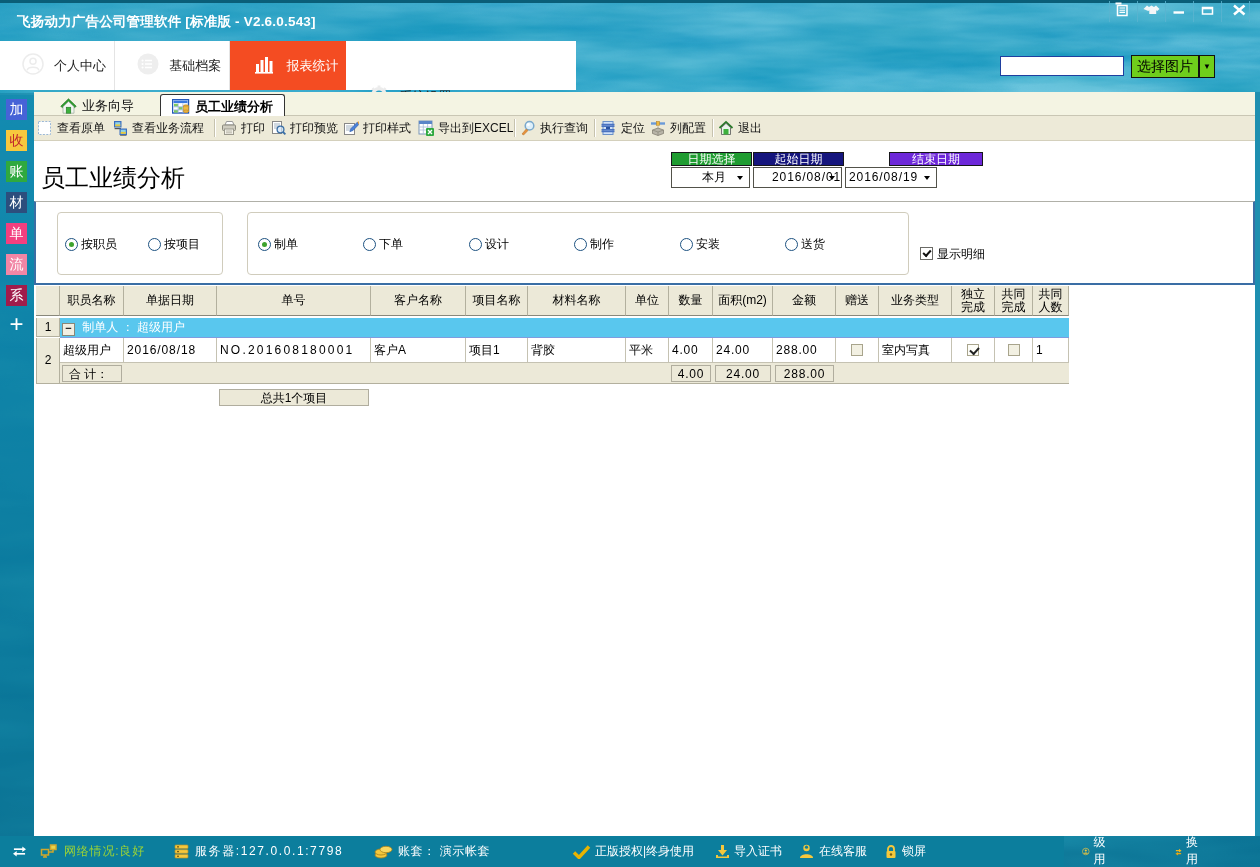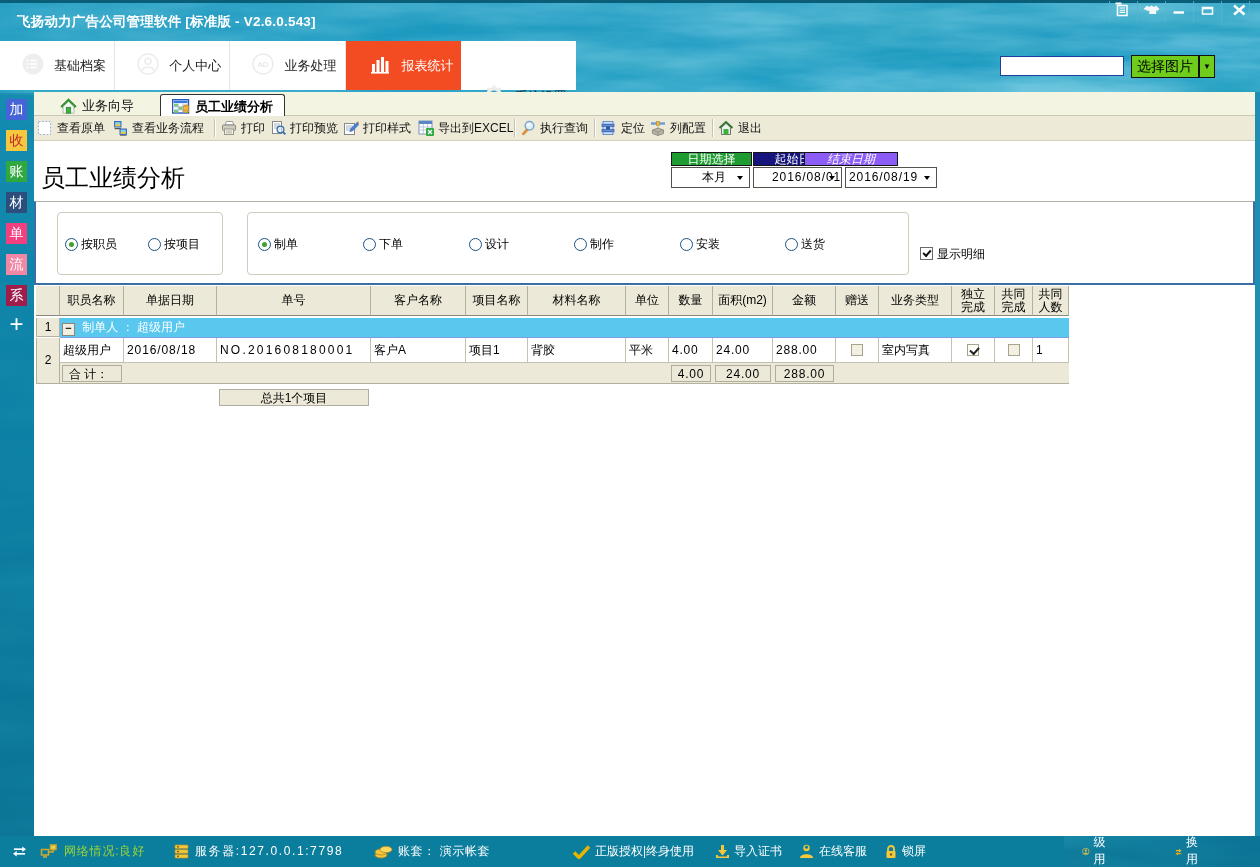--- a/index.html
+++ b/index.html
@@ -113,35 +113,31 @@
     <path d="M43.5 9 l3.5 -3.5 2 1.5 2.5 -1.5 2.5 1.5 2 -1.5 L59.5 9 l-2.3 2 -1 -0.8 v3.8 h-6.9 v-3.8 l-1 0.8 z" fill="#f4f6f8" stroke="none"></path>
     <path d="M73.5 12.5 h10.5" stroke-width="2.4"></path>
     <rect x="102.5" y="7.5" width="10" height="6.5" stroke-width="1.5"></rect>
     <path d="M103 8.3 h9" stroke-width="2"></path>
     <path d="M134 5.5 l10.5 9 M144.5 5.5 l-10.5 9" stroke-width="2.5"></path>
   </g>
 </svg>
 
 <div id="ribbon" class="abs">
   <div class="rtab"><span class="ric"><svg width="22" height="22" viewBox="0 0 22 22">
+          <circle cx="11" cy="11" r="10" fill="none" stroke="#ececec" stroke-width="1.5"></circle>
+          <circle cx="11" cy="8.3" r="3" fill="none" stroke="#ececec" stroke-width="1.5"></circle>
+          <path d="M5.2 17.2 c1-3.8 10.6-3.8 11.6 0" fill="none" stroke="#ececec" stroke-width="1.5"></path>
+        </svg></span>个人中心</div>
+  <div class="rtab"><span class="ric"><svg width="22" height="22" viewBox="0 0 22 22">
           <circle cx="11" cy="11" r="10.5" fill="#eeeeee"></circle>
           <g stroke="#fff" stroke-width="1.6">
             <path d="M8 7.5 h7 M8 11 h7 M8 14.5 h7"></path>
             <path d="M5.5 7.5 h0.1 M5.5 11 h0.1 M5.5 14.5 h0.1" stroke-linecap="round" stroke-width="2"></path>
           </g>
         </svg></span>基础档案</div>
-  <div class="rtab"><span class="ric"><svg width="22" height="22" viewBox="0 0 22 22">
-          <circle cx="11" cy="11" r="10" fill="none" stroke="#ececec" stroke-width="1.5"></circle>
-          <circle cx="11" cy="8.3" r="3" fill="none" stroke="#ececec" stroke-width="1.5"></circle>
-          <path d="M5.2 17.2 c1-3.8 10.6-3.8 11.6 0" fill="none" stroke="#ececec" stroke-width="1.5"></path>
-        </svg></span>个人中心</div>
-  <div class="rtab"><span class="ric"><svg width="22" height="22" viewBox="0 0 22 22">
-          <circle cx="11" cy="11" r="10" fill="none" stroke="#ececec" stroke-width="1.5"></circle>
-          <text x="11" y="14" font-size="8" fill="#e0e0e0" text-anchor="middle" font-family="Liberation Sans">AD</text>
-        </svg></span>业务处理</div>
   <div class="rtab sel"><span class="ric"><svg width="24" height="24" viewBox="0 0 24 24">
           <g fill="#fff">
             <rect x="4" y="12" width="3" height="8"></rect>
             <rect x="8.5" y="8" width="3" height="12"></rect>
             <rect x="13" y="5" width="3" height="15"></rect>
             <rect x="17.5" y="9" width="3" height="11"></rect>
             <rect x="3" y="20" width="18" height="1.6"></rect>
           </g>
         </svg></span>报表统计</div>
   <div class="rtab" style="border-right:none;margin-top:31px;"><span class="ric"><svg width="22" height="22" viewBox="0 0 22 22">
@@ -280,21 +276,21 @@
           <rect x="5.5" y="9" width="5" height="5.5" fill="#3db03d"></rect>
         </svg>
         <span style="margin-left:4px;">退出</span>
       </div>
   </div>
 
   <div id="heading" class="abs">员工业绩分析</div>
 
   <div class="dhead abs" style="left:637px;width:81px;background:#1f9c31;">日期选择</div>
   <div class="dhead abs" style="left:719px;width:91px;background:#15157d;">起始日期</div>
-  <div class="dhead abs" style="left:770px;width:94px;background:#8b5cf6;font-style:italic;">结束日期</div>
+  <div class="dhead abs" style="left:855px;width:94px;background:#6d28d9;">结束日期</div>
   <div class="dcombo abs" style="left:637px;width:79px;text-align:center;">本月<span class="arr"></span></div>
   <div class="dcombo abs" style="left:719px;width:89px;padding-left:18px;letter-spacing:0.9px;">2016/08/01<span class="arr"></span></div>
   <div class="dcombo abs" style="left:811px;width:92px;padding-left:3px;letter-spacing:0.9px;">2016/08/19<span class="arr"></span></div>
 
   <div id="panel" class="abs">
     <div class="gbox" style="left:21px;top:10px;width:164px;height:61px;"></div>
     <div class="gbox" style="left:211px;top:10px;width:660px;height:61px;"></div>
     <div class="radio on" style="left:29px;top:36px;"></div>
       <div class="rlabel" style="left:45px;top:34px;">按职员</div>
     <div class="radio" style="left:112px;top:36px;"></div>

